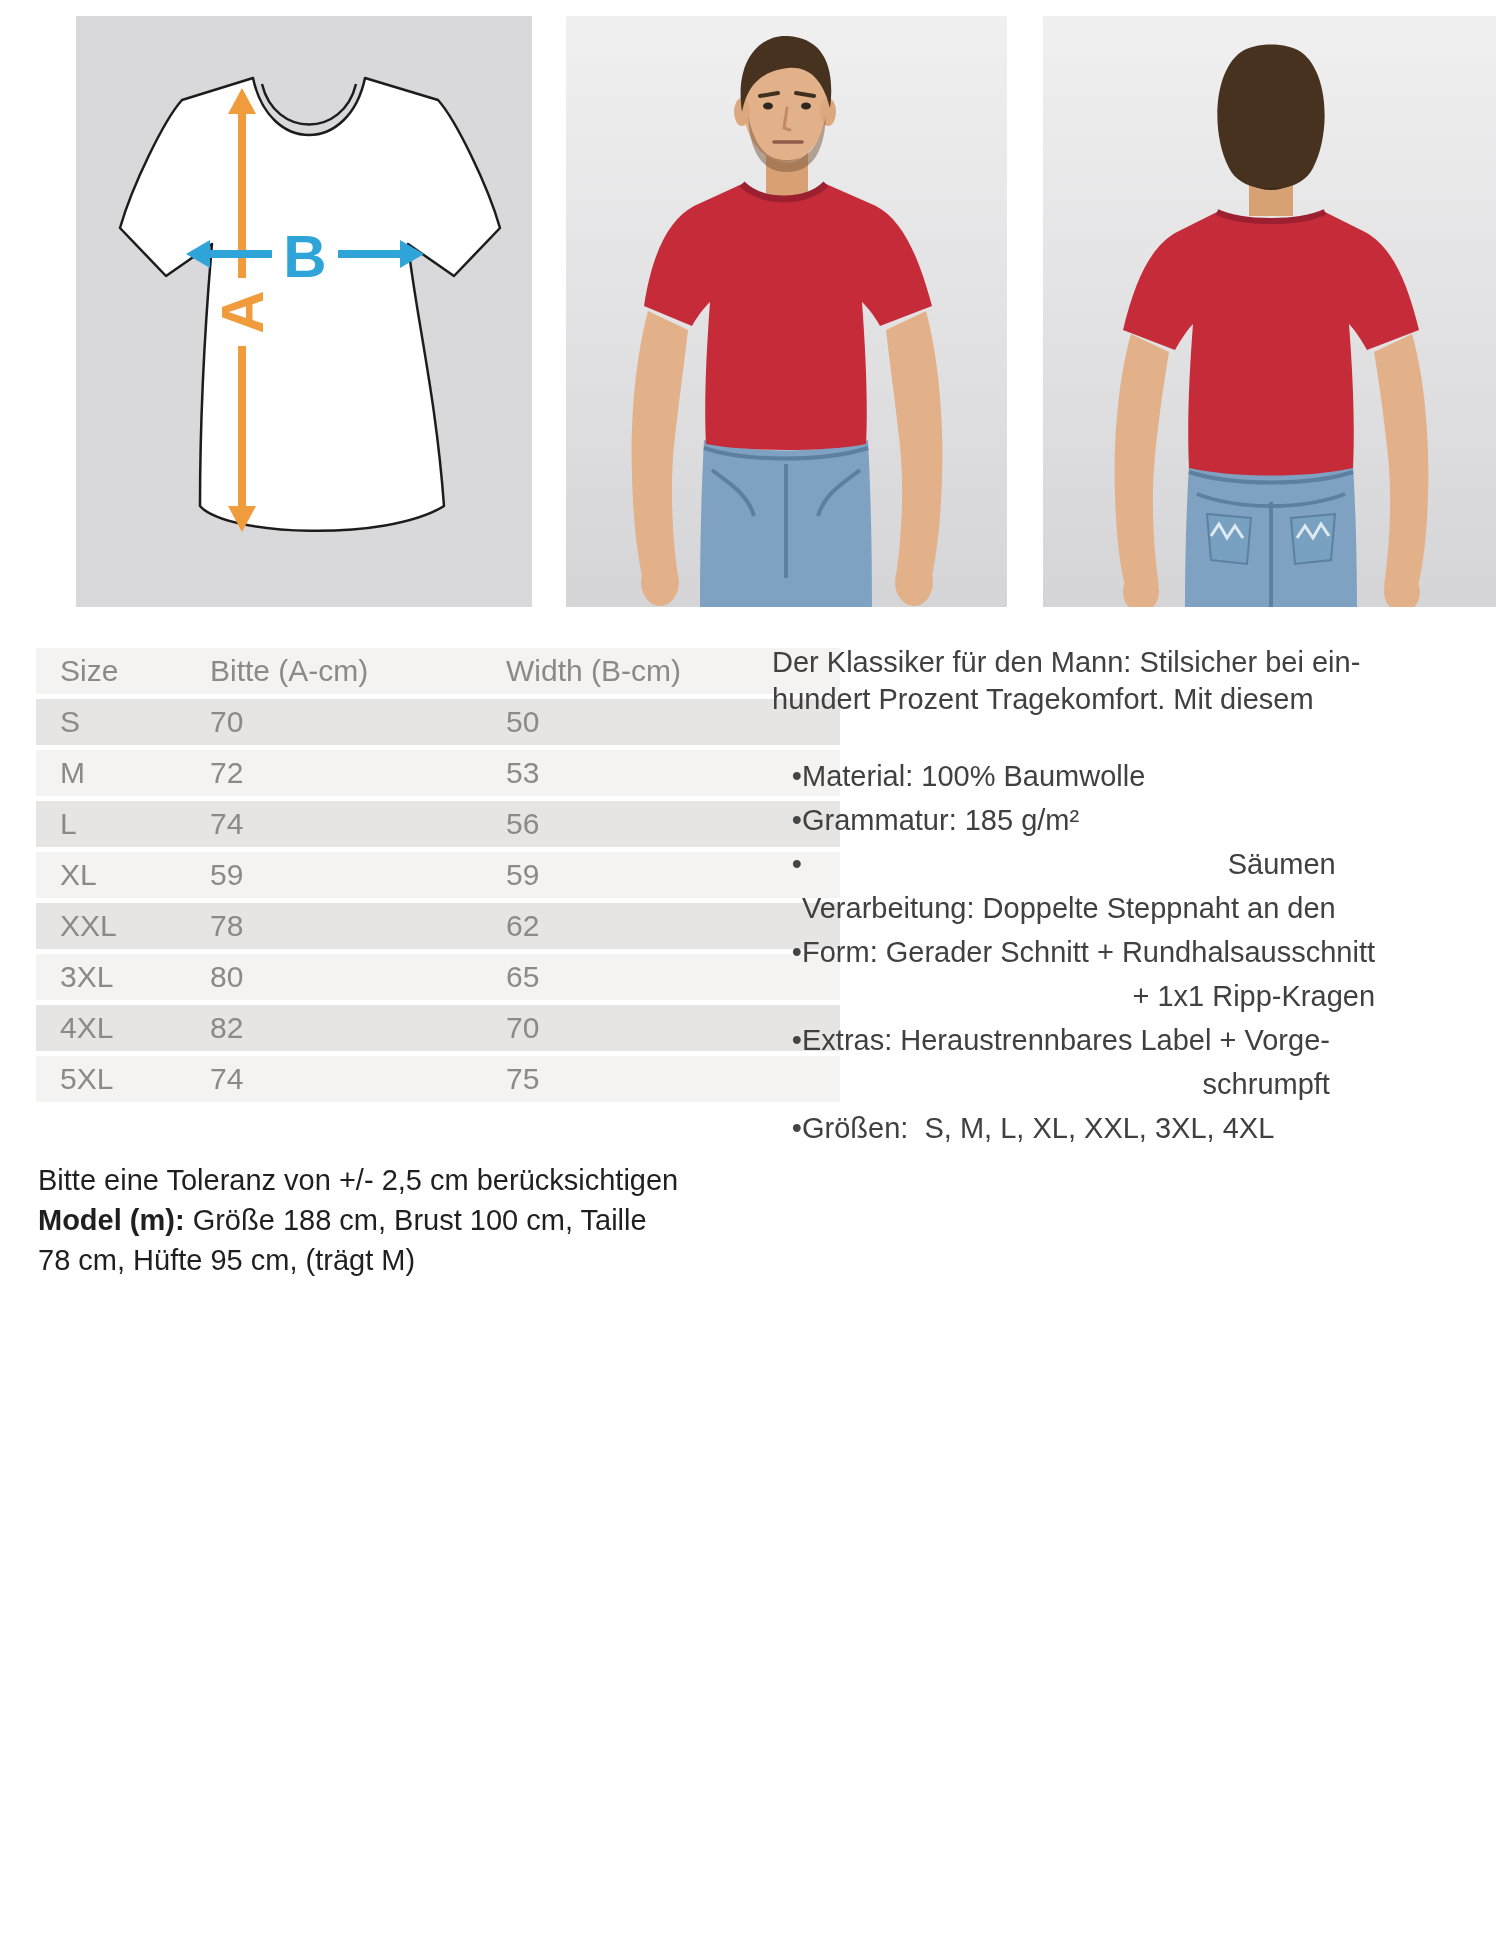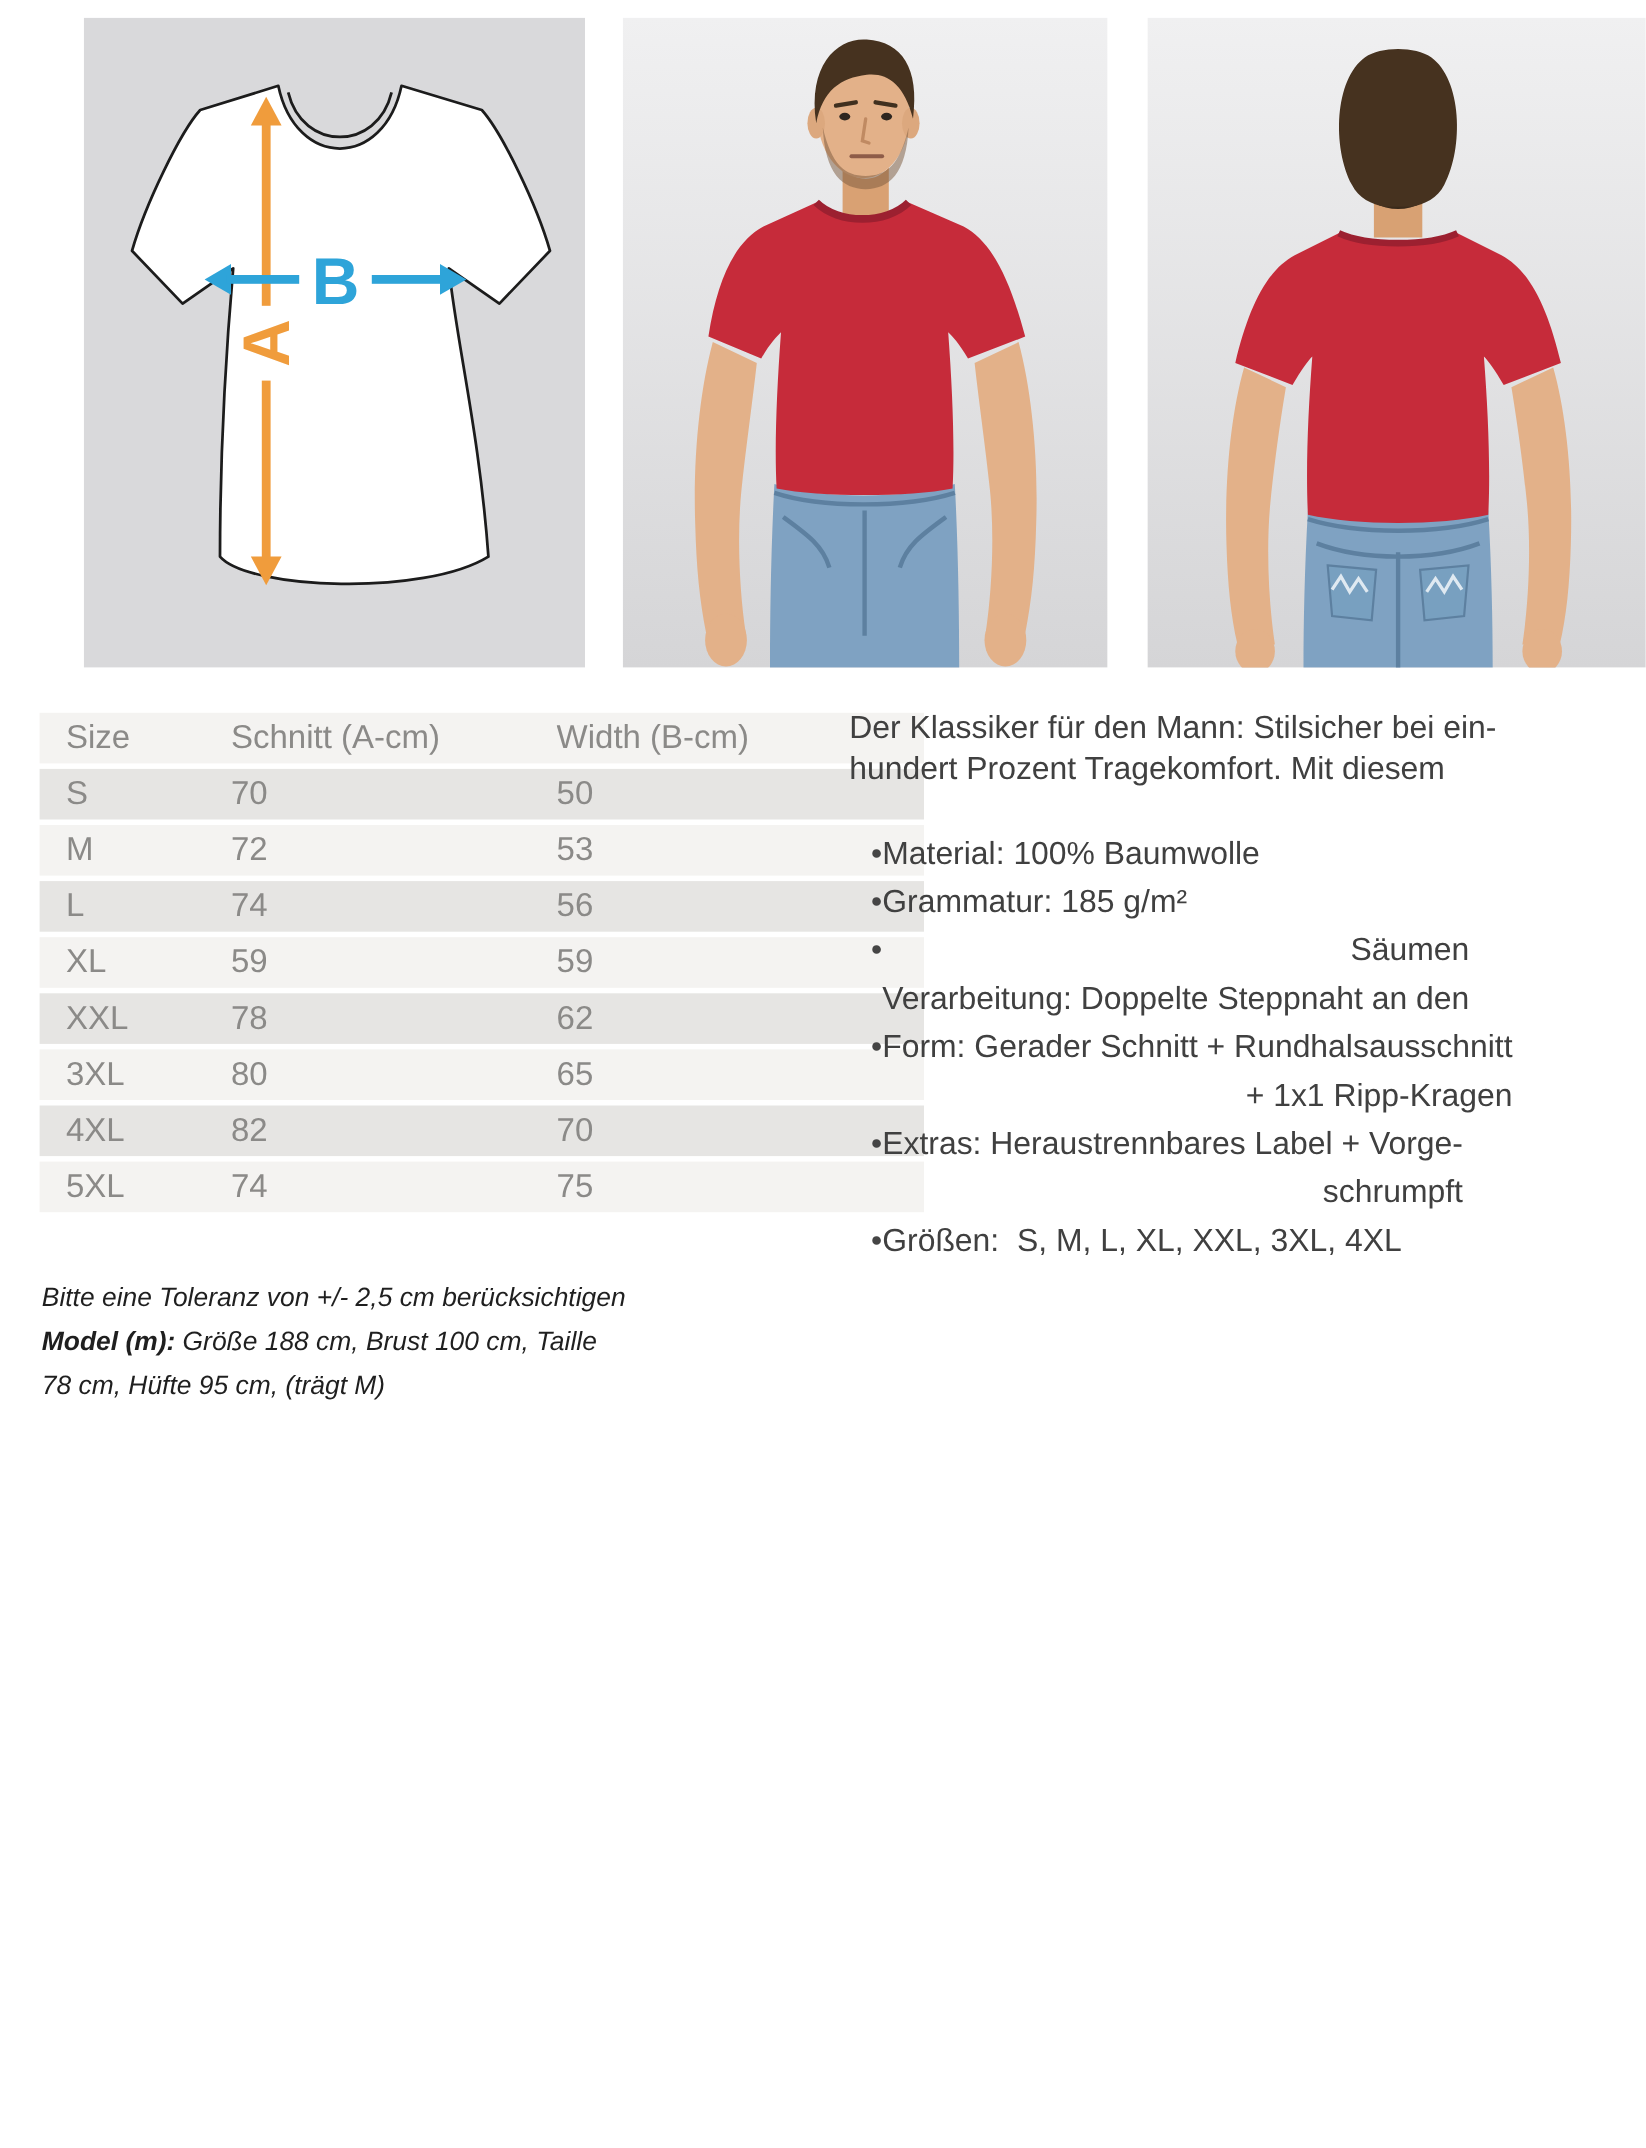--- a/index.html
+++ b/index.html
@@ -19,21 +19,21 @@
   .trow{
     display:grid;grid-template-columns:150px 296px 1fr;
     height:46px;line-height:46px;padding-left:24px;margin-bottom:5px;
     font-size:30px;color:#8b8a88;background:#f4f3f1;
   }
   .trow.dark{background:#e6e5e3;}
   .tcell{overflow:hidden;white-space:nowrap;}
 
   
   .note{position:absolute;left:38px;top:1160px;color:#1f1f1f;}
-  .note-line{font-size:24px;line-height:40px;white-space:pre;font-style:italic;}
+  .note-line{font-size:29px;line-height:40px;white-space:pre;}
   .note-line b{font-weight:bold;}
 
   
   .desc{position:absolute;left:772px;top:644px;width:690px;color:#404040;}
   .desc-line{font-size:29px;line-height:37px;white-space:pre;}
   .bullets{margin-top:36px;text-align:right;}
   .bullet{display:flex;align-items:flex-start;}
   .bdot{width:30px;font-size:29px;line-height:44px;color:#454545;flex:0 0 30px;}
   .bdot::before{content:"\2022";}
   .bline{font-size:29px;line-height:44px;white-space:pre;}
@@ -163,21 +163,21 @@
                C 146,312 140,320 132,334 L 80,314
                C 92,264 108,230 134,216 Z" fill="#c62b3a"></path>
       <path d="M 174,196 C 200,208 256,208 282,196" stroke="#9c2030" stroke-width="6" fill="none"></path>
     </g>
   </svg>
 </figure>
 
 <div class="size-table">
   <div class="trow head">
     <div class="tcell">Size</div>
-    <div class="tcell">Schnitt (A-cm)</div>
+    <div class="tcell">Bitte (A-cm)</div>
     <div class="tcell">Width (B-cm)</div>
   </div>
   <div class="trow dark">
     <div class="tcell">S</div>
     <div class="tcell">70</div>
     <div class="tcell">50</div>
   </div>
   <div class="trow">
     <div class="tcell">M</div>
     <div class="tcell">72</div>

